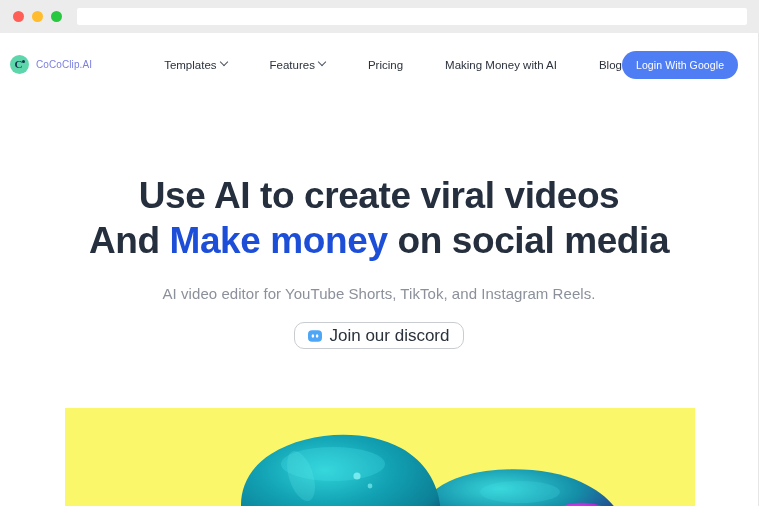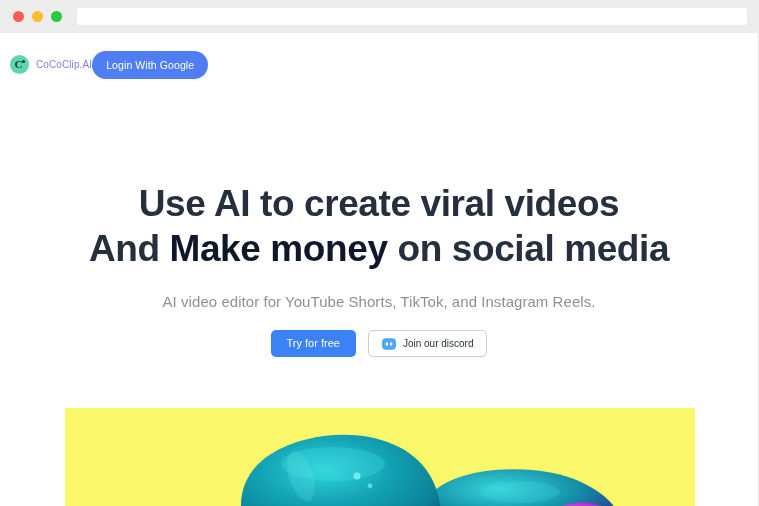--- a/index.html
+++ b/index.html
@@ -181,28 +181,28 @@
     letter-spacing: 0.1px;
     font-family: "Liberation Sans", sans-serif;
   }
 
   
   .hero {
     text-align: center;
     padding-top: 77px;
   }
   .hero h1 {
-    margin: 8px;
+    margin: 0;
     font-size: 37px;
     line-height: 1.22;
     font-weight: 700;
     color: #252f3e;
     letter-spacing: -0.4px;
   }
-  .hero h1 .accent { color: #0f172a; }
+  .hero h1 .accent { color: #1d4ed8; }
   .hero .sub {
     margin: 22px 0 0 0;
     font-size: 15px;
     color: #8b909a;
     font-weight: 400;
     letter-spacing: 0.05px;
   }
 
   .cta-row {
     margin-top: 20px;
@@ -222,22 +222,22 @@
     height: 27px;
     line-height: 27px;
     cursor: pointer;
     font-family: "Liberation Sans", sans-serif;
     white-space: nowrap;
   }
   .btn-secondary {
     background: #ffffff;
     color: #2b323c;
     border: 1px solid #c9ccd1;
-    border-radius: 5px;
-    font-size: 10px;
+    border-radius: 10px;
+    font-size: 17px;
     font-weight: 500;
     padding: 0 13px;
     height: 27px;
     cursor: pointer;
     font-family: "Liberation Sans", sans-serif;
     display: inline-flex;
     align-items: center;
     gap: 7px;
     white-space: nowrap;
     box-sizing: border-box;
@@ -284,33 +284,51 @@
     <div class="site-header">
 
       <div class="brand">
         <span class="brand-mark">
           <span class="c">C</span>
           <span class="pip"></span>
         </span>
         <span class="brand-name">CoCoClip.AI</span>
       </div>
 
+      <nav class="nav">
+        <div class="nav-item">
+          <span>Templates</span>
+          <span class="chev"></span>
+        </div>
+        <div class="nav-item">
+          <span>Features</span>
+          <span class="chev"></span>
+        </div>
+        <div class="nav-item">
+          <span>Pricing</span>
+        </div>
+        <div class="nav-item">
+          <span>Making Money with AI</span>
+        </div>
+        <div class="nav-item">
+          <span>Blog</span>
+        </div>
+      </nav>
 
       <button class="login-btn">Login With Google</button>
     </div>
 
     <div class="hero">
       <h1>
         <span>Use AI to create viral videos</span><br>
         <span>And </span><span class="accent">Make money</span><span> on social media</span>
       </h1>
       <p class="sub">AI video editor for YouTube Shorts, TikTok, and Instagram Reels.</p>
 
       <div class="cta-row">
-        <button class="btn-primary">Try for free</button>
         <button class="btn-secondary">
           <svg class="discord-icon" viewBox="0 0 24 24" aria-hidden="true">
             <rect x="0" y="2" width="24" height="20" rx="7" fill="#4ea6f7"></rect>
             <ellipse cx="8.4" cy="12" rx="2.2" ry="2.9" fill="#ffffff"></ellipse>
             <ellipse cx="15.6" cy="12" rx="2.2" ry="2.9" fill="#ffffff"></ellipse>
           </svg>
           <span>Join our discord</span>
         </button>
       </div>
     </div>

